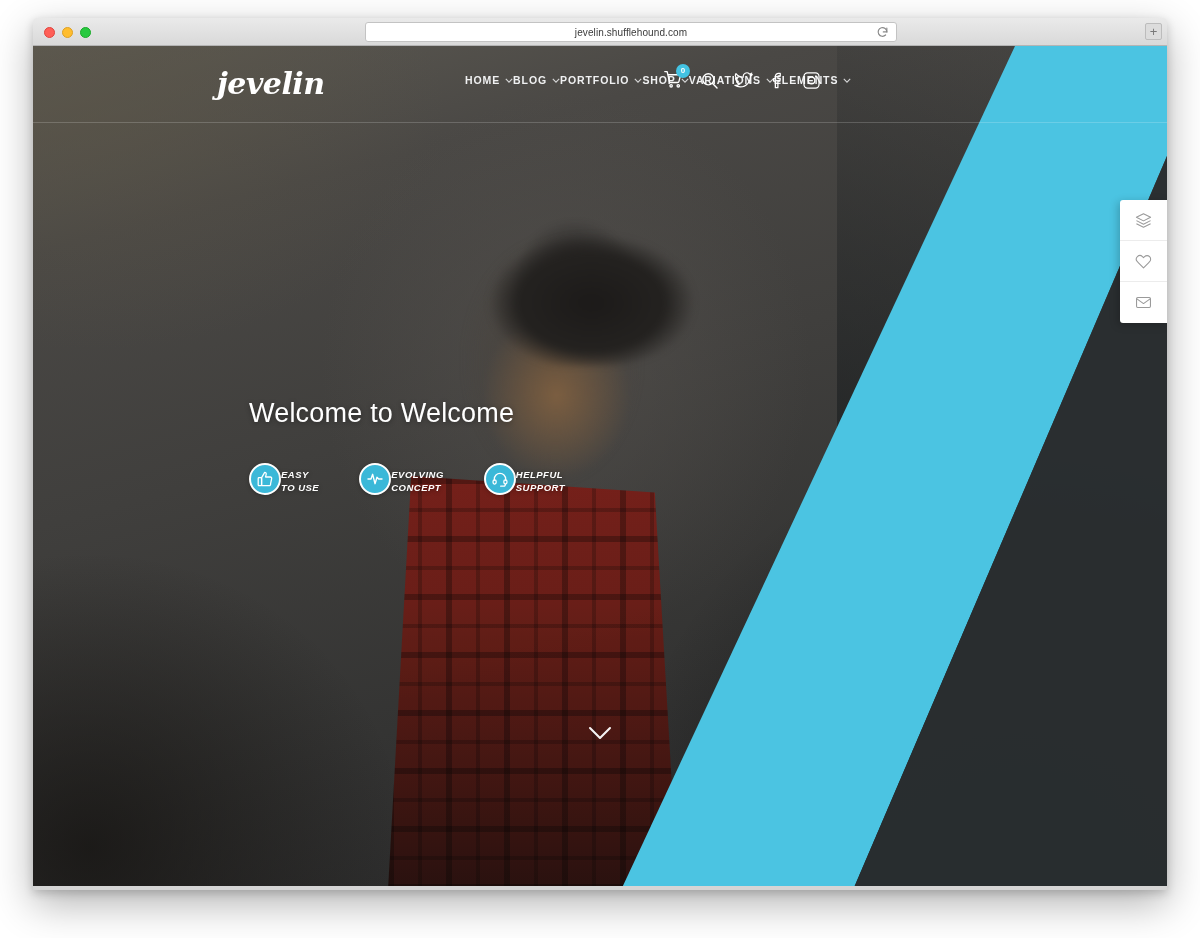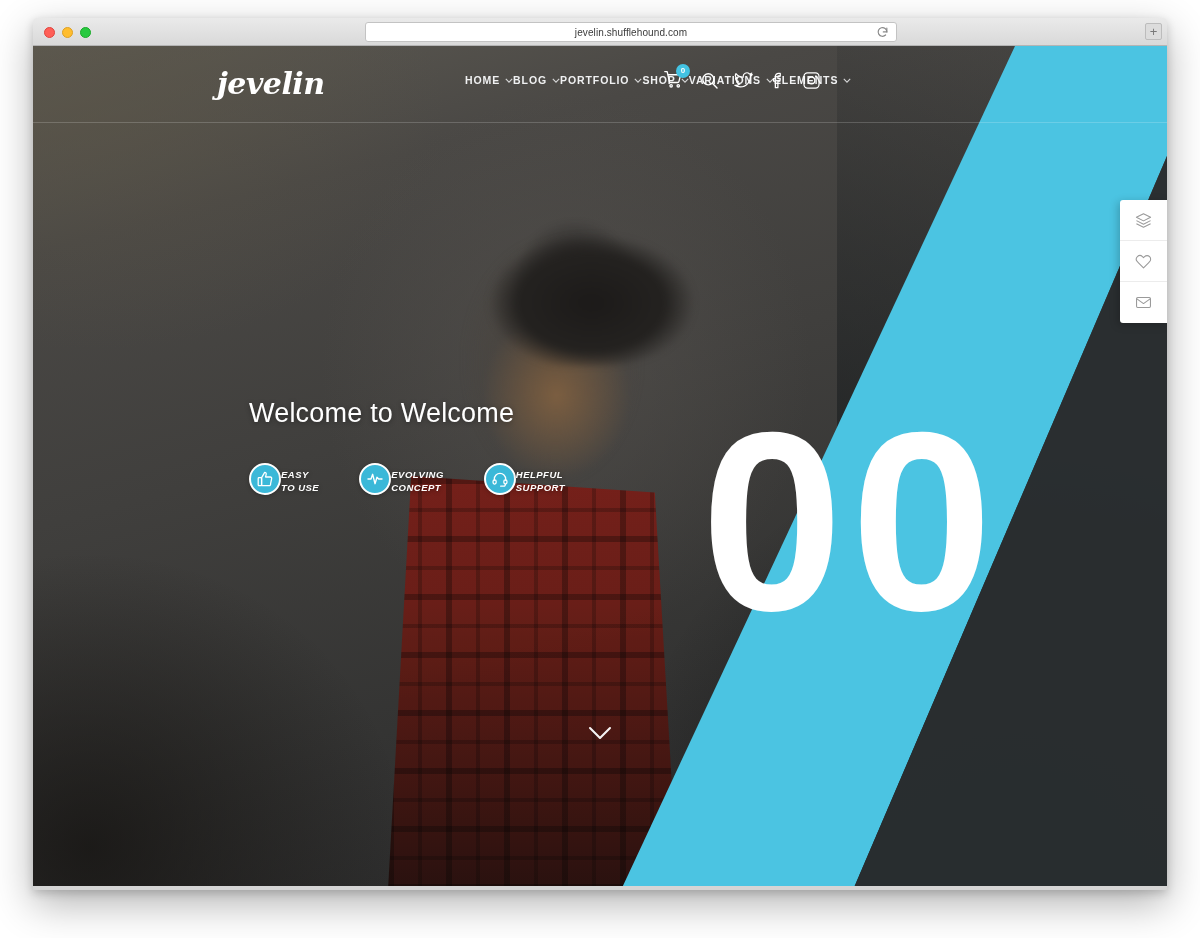--- a/index.html
+++ b/index.html
@@ -354,21 +354,20 @@
     <div class="subject-torso"></div>
     <div class="photo-dark-right"></div>
 
     <div class="diag-band">
       <svg viewBox="0 0 1134 844" preserveAspectRatio="none">
         <polygon points="982,0 1134,0 1134,110 820,844 588,844" fill="#4bc4e2"></polygon>
         <polygon points="1134,110 1134,844 820,844" fill="#2a2e30" opacity="0.95"></polygon>
       </svg>
     </div>
 
-    <div class="big-zeros">00</div>
 
     <header class="site-header">
       <div class="logo">jevelin</div>
 
       <nav class="main-nav">
         <div class="nav-item">
           <span>HOME</span>
           <svg class="caret" viewBox="0 0 10 6" fill="none" stroke="currentColor" stroke-width="1.4">
               <polyline points="1,1 5,5 9,1"></polyline>
             </svg>

